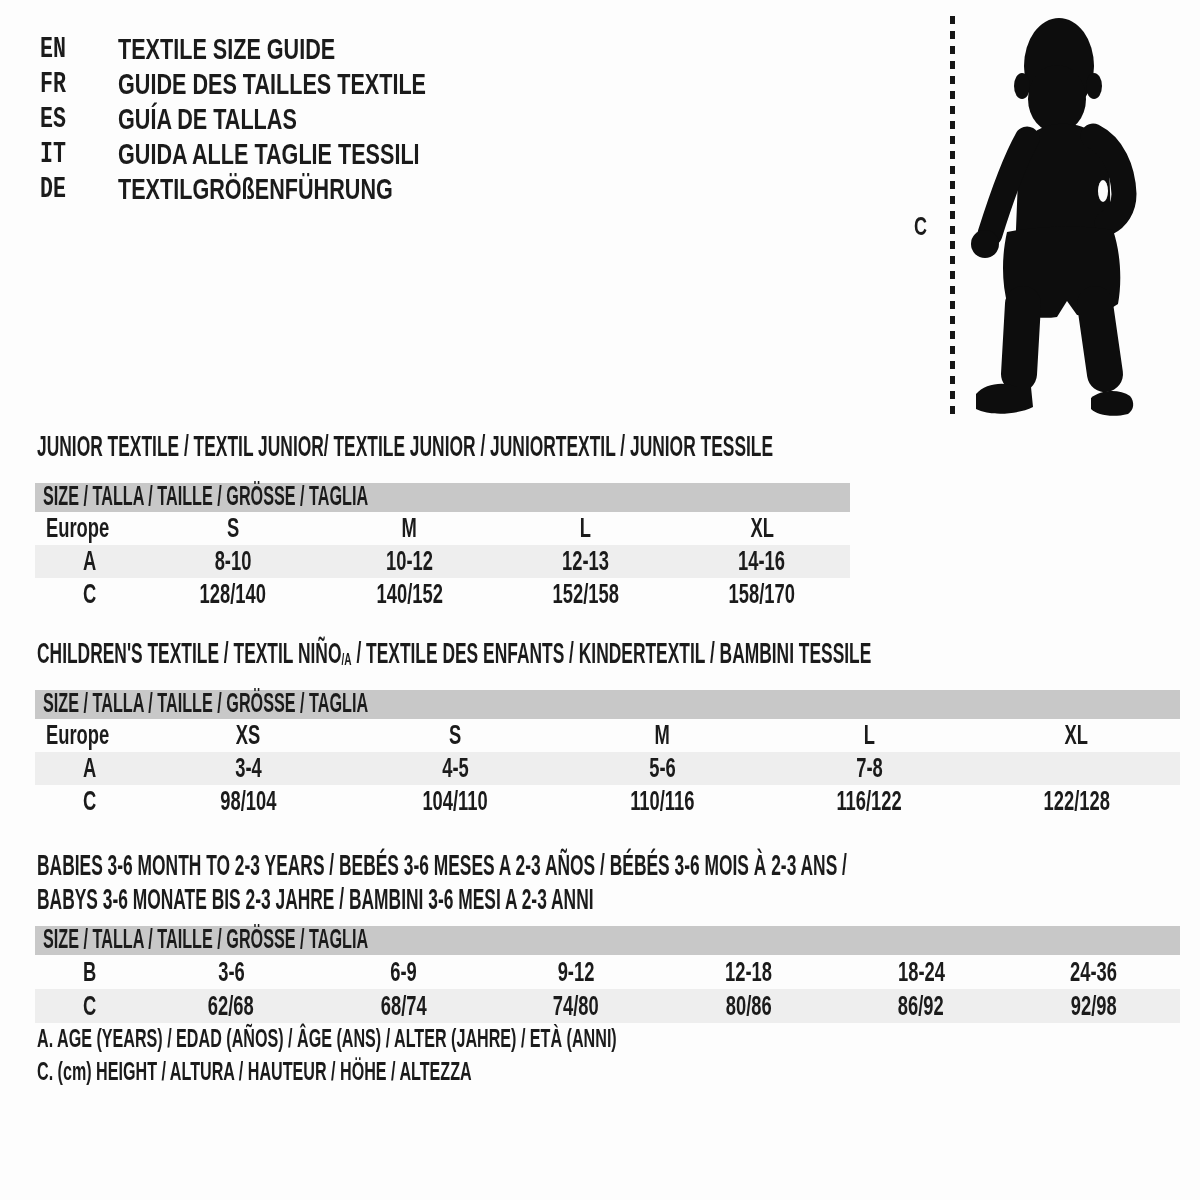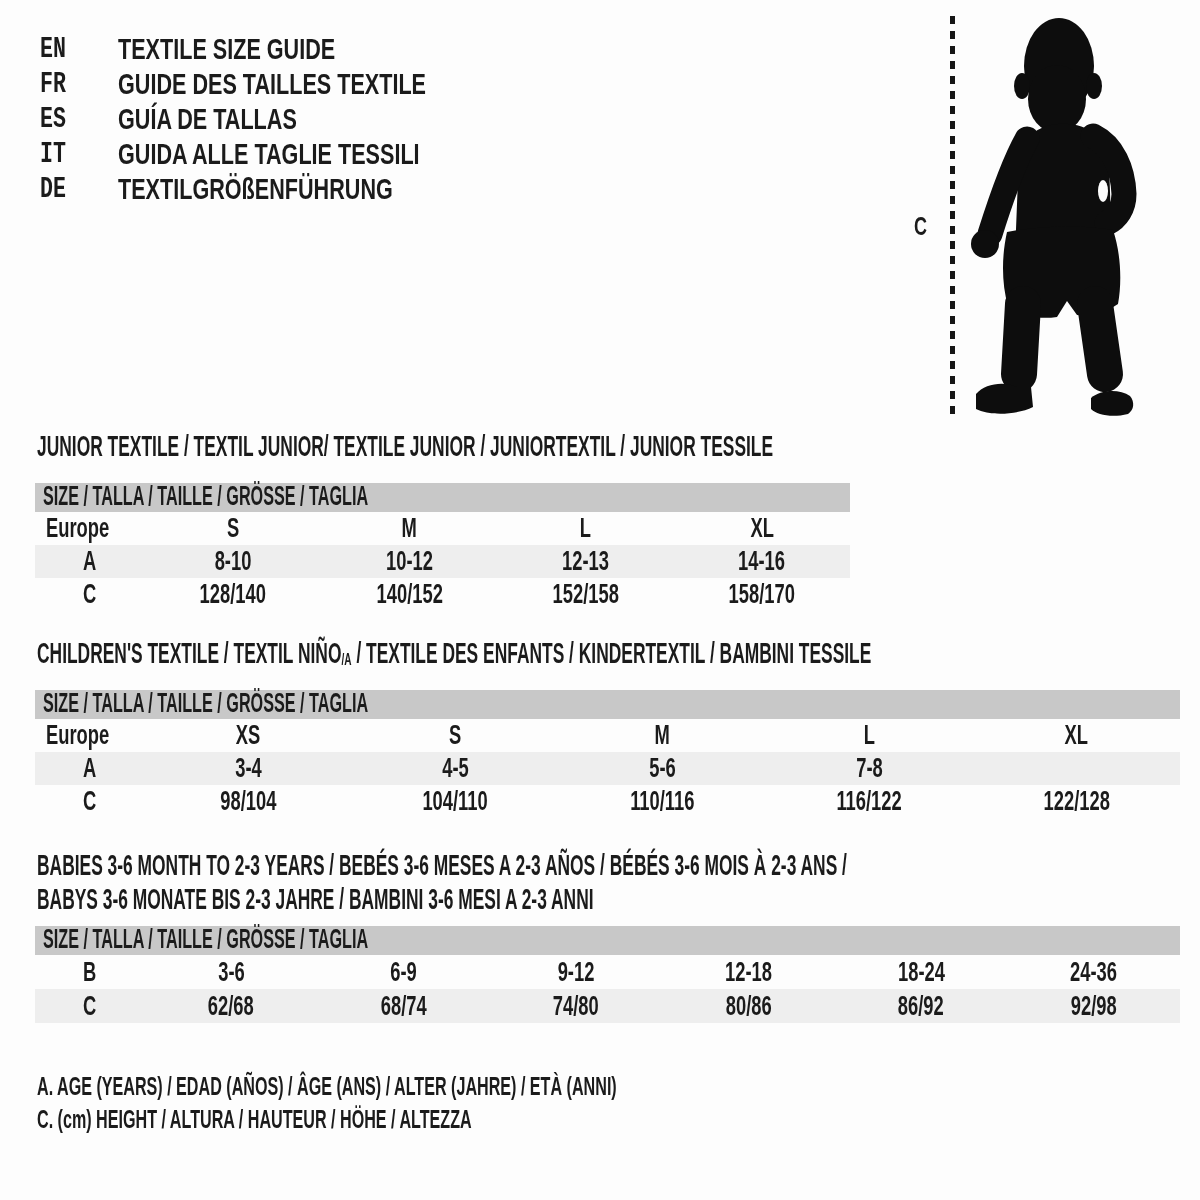--- a/index.html
+++ b/index.html
@@ -42,21 +42,21 @@
   }
   .trow { display:grid; align-items:center; font-size:27px; }
   .t1 .trow { grid-template-columns:110px repeat(4,1fr); height:33px; }
   .t2 .trow { grid-template-columns:110px repeat(5,1fr); height:33px; }
   .t3 .trow { grid-template-columns:110px repeat(6,1fr); height:34px; }
   .lbl { padding-left:6px; text-align:center; }
   .val { text-align:center; }
   .stripe { background:#eeeeee; }
 
   
-  .legend { position:absolute; left:37px; top:1071px; font-size:26px; }
+  .legend { position:absolute; left:37px; top:1023px; font-size:26px; }
   .legend-line { display:block; height:33px; }
 </style>
 </head>
 <body>
 
 <div class="canvas">
 
   <div class="lang-block">
     <div class="lang-row">
       <span class="lang-code"><span class="cnd s72">EN</span></span>

